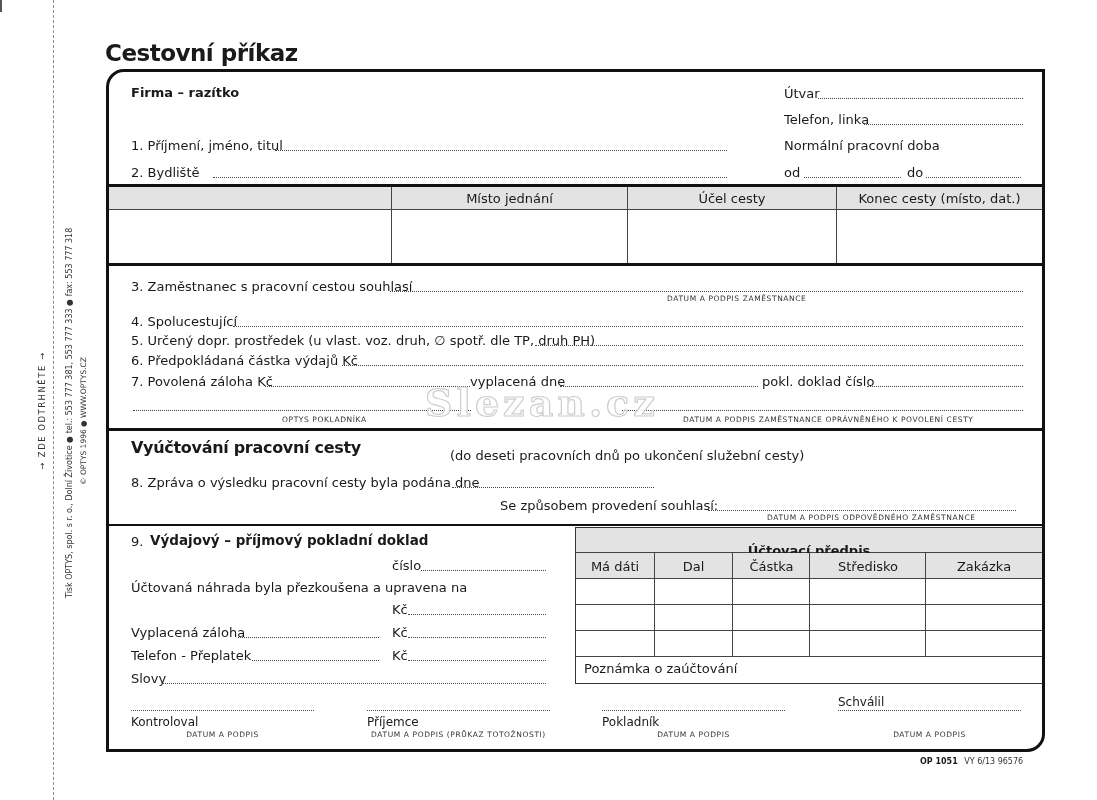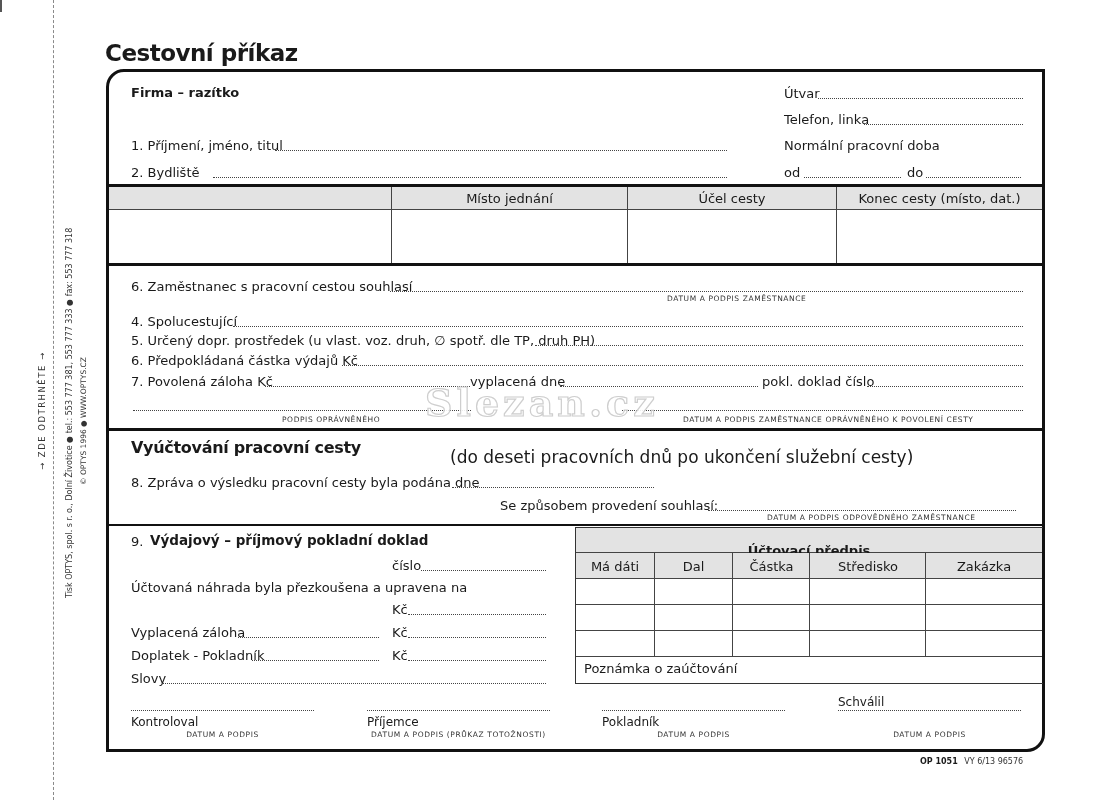--- a/index.html
+++ b/index.html
@@ -19,21 +19,21 @@
   .frame { position: absolute; left: 106px; top: 69px; width: 939px; height: 683px;
            border: 3px solid #111; border-radius: 18px 0 18px 0; }
   .hline { position: absolute; height: 3px; background: #111; }
   .thin-h { position: absolute; height: 1px; background: #444; }
   .thin-v { position: absolute; width: 1px; background: #444; }
 
   .trip-head { position: absolute; left: 109px; top: 187px; width: 933px; height: 23px; background: #e3e3e3; border-bottom: 1px solid #444; }
   .th { position: absolute; top: 5px; font-size: 13px; text-align: center; white-space: nowrap; line-height: 1; }
 
   .section2-title { left: 131px; top: 440px; font-size: 16px; font-weight: bold; letter-spacing: -0.3px; }
-  .section2-sub { left: 450px; top: 449px; font-size: 17px; }
+  .section2-sub { left: 450px; top: 449px; font-size: 13px; }
 
   .acct-box { position: absolute; left: 575px; top: 527px; width: 468px; height: 157px; border: 1.5px solid #333; border-right: none; }
   .acct-head { position: absolute; left: 576px; top: 528px; width: 466px; height: 25px; background: #e3e3e3; border-bottom: 1px solid #444; }
   .acct-cols { position: absolute; left: 576px; top: 553px; width: 466px; height: 26px; background: #e3e3e3; border-bottom: 1px solid #444; }
 
   .sig-label { font-size: 12px; text-align: left; white-space: nowrap; line-height: 1; }
 
   .watermark { position: absolute; left: 425px; top: 380px; font-family: "DejaVu Serif", serif; font-size: 38px; font-weight: bold;
                color: #ffffff; -webkit-text-stroke: 1.2px #c9c9c9; letter-spacing: 4px; opacity: 0.9; }
   .footer-code { position: absolute; left: 920px; top: 757px; font-size: 8px; white-space: nowrap; }
@@ -82,42 +82,42 @@
 </div>
 <div class="thin-v" style="left:391px; top:187px; height:76px;"></div>
 <div class="thin-v" style="left:627px; top:187px; height:76px;"></div>
 <div class="thin-v" style="left:836px; top:187px; height:76px;"></div>
 <div class="abs" style="left:109px; top:211px; width:282px; height:52px;"></div>
 <div class="abs" style="left:392px; top:211px; width:235px; height:52px;"></div>
 <div class="abs" style="left:628px; top:211px; width:208px; height:52px;"></div>
 <div class="abs" style="left:837px; top:211px; width:205px; height:52px;"></div>
 <div class="hline" style="left:109px; top:263px; width:933px;"></div>
 
-<div class="abs txt" style="left:131px; top:280px;">6.  Zaměstnanec s pracovní cestou souhlasí</div>
+<div class="abs txt" style="left:131px; top:280px;">3.  Zaměstnanec s pracovní cestou souhlasí</div>
 <div class="dots" style="left:390px; top:291px; width:633px;"></div>
 <div class="abs caption" style="left:667px; top:295px;">DATUM A PODPIS ZAMĚSTNANCE</div>
 
 <div class="abs txt" style="left:131px; top:315px;">4.  Spolucestující</div>
 <div class="dots" style="left:233px; top:326px; width:790px;"></div>
 
 <div class="abs txt" style="left:131px; top:334px;">5.  Určený dopr. prostředek (u vlast. voz. druh, ∅ spotř. dle TP, druh PH)</div>
 <div class="dots" style="left:535px; top:345px; width:488px;"></div>
 
 <div class="abs txt" style="left:131px; top:354px;">6.  Předpokládaná částka výdajů Kč</div>
 <div class="dots" style="left:342px; top:365px; width:681px;"></div>
 
 <div class="abs txt" style="left:131px; top:375px;">7.  Povolená záloha Kč</div>
 <div class="dots" style="left:265px; top:386px; width:205px;"></div>
 <div class="abs txt" style="left:470px; top:375px;">vyplacená dne</div>
 <div class="dots" style="left:560px; top:386px; width:198px;"></div>
 <div class="abs txt" style="left:762px; top:375px;">pokl. doklad číslo</div>
 <div class="dots" style="left:867px; top:386px; width:156px;"></div>
 
 <div class="dots" style="left:133px; top:410px; width:338px;"></div>
-<div class="abs caption" style="left:282px; top:416px;">PODPIS OPRÁVNĚNÉHO</div>
+<div class="abs caption" style="left:282px; top:416px;">OPTYS POKLADNÍKA</div>
 <div class="dots" style="left:622px; top:410px; width:401px;"></div>
 <div class="abs caption" style="left:683px; top:416px;">DATUM A PODPIS ZAMĚSTNANCE OPRÁVNĚNÉHO K POVOLENÍ CESTY</div>
 
 <div class="watermark">Slezan.cz</div>
 
 <div class="hline" style="left:109px; top:428px; width:933px;"></div>
 
 <div class="abs txt section2-title">Vyúčtování pracovní cesty</div>
 <div class="abs txt section2-sub">(do deseti pracovních dnů po ukončení služební cesty)</div>
 
@@ -139,21 +139,21 @@
 <div class="abs txt" style="left:131px; top:581px;">Účtovaná náhrada byla přezkoušena a upravena na</div>
 
 <div class="abs txt" style="left:392px; top:603px;">Kč</div>
 <div class="dots" style="left:408px; top:614px; width:138px;"></div>
 
 <div class="abs txt" style="left:131px; top:626px;">Vyplacená záloha</div>
 <div class="dots" style="left:238px; top:637px; width:141px;"></div>
 <div class="abs txt" style="left:392px; top:626px;">Kč</div>
 <div class="dots" style="left:408px; top:637px; width:138px;"></div>
 
-<div class="abs txt" style="left:131px; top:649px;">Doplatek - Pokladník</div>
+<div class="abs txt" style="left:131px; top:649px;">Telefon - Přeplatek</div>
 <div class="dots" style="left:252px; top:660px; width:127px;"></div>
 <div class="abs txt" style="left:392px; top:649px;">Kč</div>
 <div class="dots" style="left:408px; top:660px; width:138px;"></div>
 
 <div class="abs txt" style="left:131px; top:672px;">Slovy</div>
 <div class="dots" style="left:163px; top:683px; width:383px;"></div>
 
 <div class="acct-box"></div>
 <div class="acct-head">
   <div class="th" style="left:0; width:466px; top:16px; font-weight:bold;">Účtovací předpis</div>

